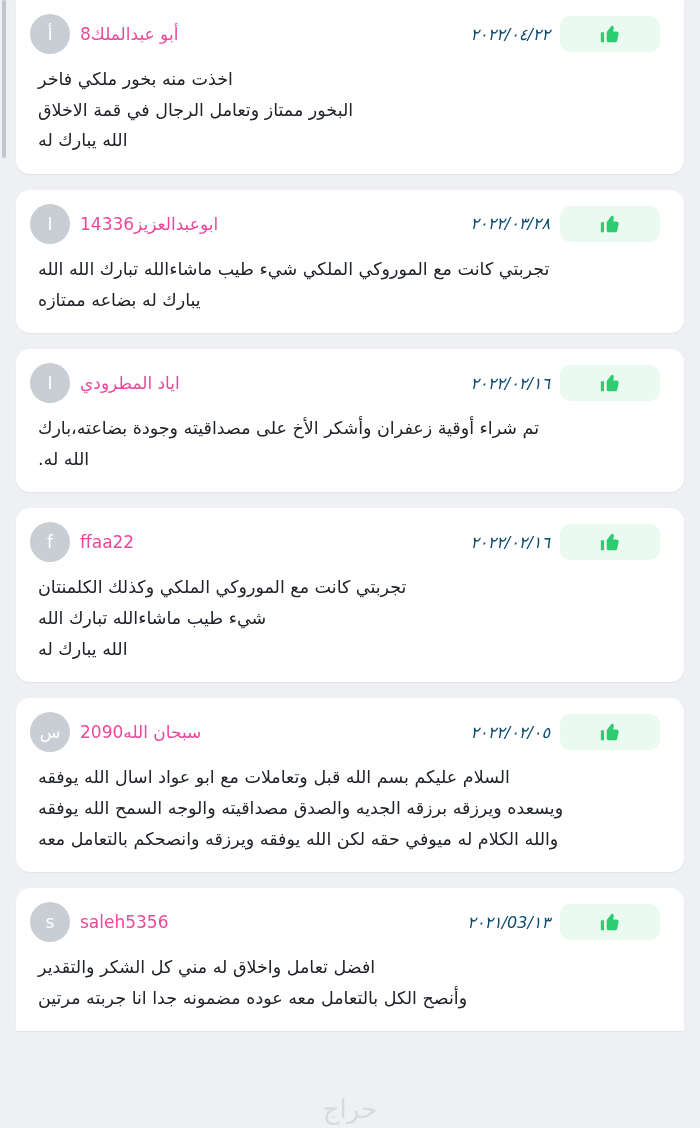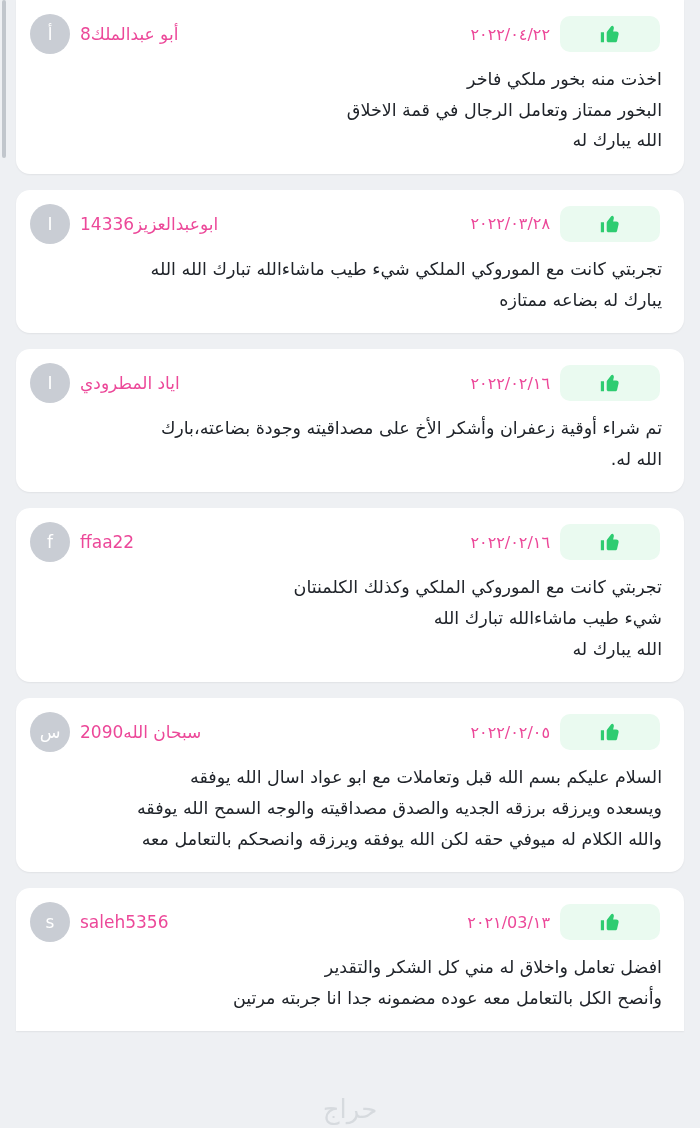--- a/index.html
+++ b/index.html
@@ -57,47 +57,48 @@
     font-size: 17px;
     white-space: nowrap;
     flex: 0 0 auto;
     direction: rtl;
     unicode-bidi: plaintext;
   }
   .header-spacer {
     flex: 1 1 auto;
   }
   .date {
-    color: #ec4899;
+    color: #0c4a6e;
     font-size: 16px;
     letter-spacing: 0.5px;
     flex: 0 0 auto;
     direction: ltr;
     unicode-bidi: plaintext;
     white-space: nowrap;
+    font-style: italic;
   }
   .like-pill {
     background: #eafaf0;
     border-radius: 10px;
     width: 100px;
     height: 36px;
     display: flex;
     align-items: center;
     justify-content: center;
     flex: 0 0 auto;
     margin-right: 6px;
   }
   .thumb-icon {
     width: 22px;
     height: 22px;
     display: block;
   }
   .card-body {
     padding: 4px 22px 0 22px;
-    text-align: right;
+    text-align: left;
     color: #20242a;
     font-size: 17.5px;
     line-height: 1.75;
     direction: rtl;
     white-space: pre-line;
     word-wrap: break-word;
   }
   
   .review-card.partial-top {
     margin-top: 0;

